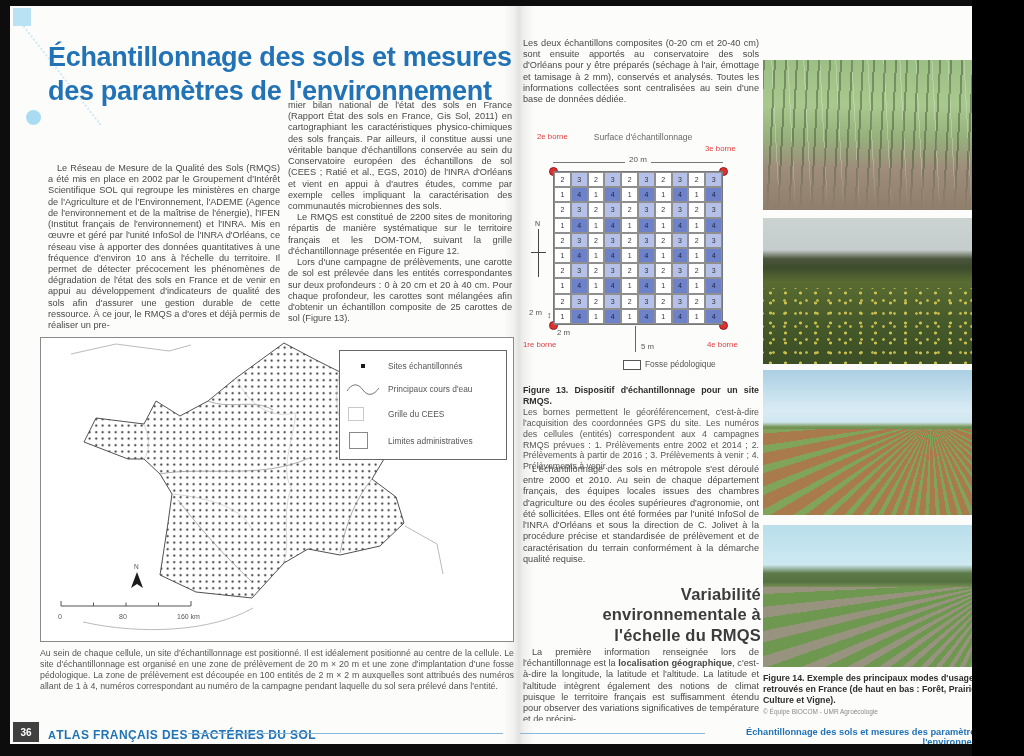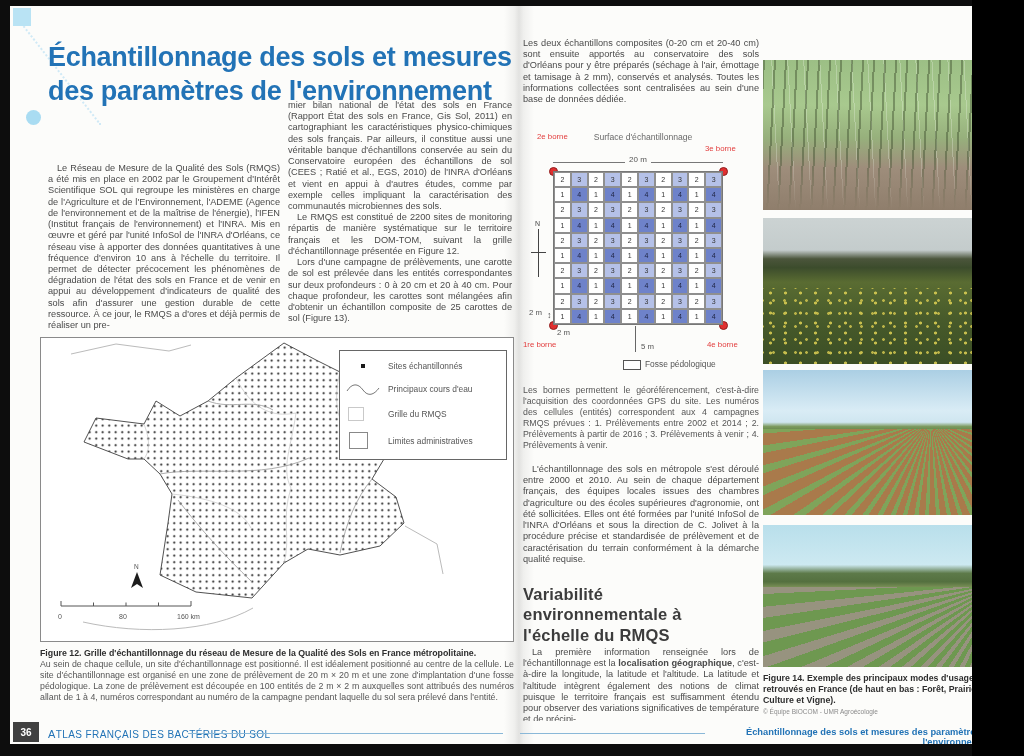--- a/index.html
+++ b/index.html
@@ -27,21 +27,21 @@
   .caption{font-size:8.8px;line-height:1.24;color:#555;text-align:justify;}
   .caption .cap-title{display:block;font-weight:bold;color:#2e2e2e;}
   .credit{font-size:6.5px;color:#8a8a8a;margin-top:2px;}
 
   
   .footer-line{border-top:1px solid #8ab8d8;height:0;}
   .pagenum{width:26px;height:20px;color:#fff;font-size:10px;font-weight:bold;
            display:flex;align-items:center;justify-content:center;}
   .pn-left{left:3px;top:716px;background:#404040;}
   .pn-right{left:986px;top:716px;background:#8fd0ec;}
-  .footer-left-text{left:38px;top:722px;font-size:10px;font-weight:normal;color:#2273b6;
+  .footer-left-text{left:38px;top:722px;font-size:12px;font-weight:bold;color:#2273b6;
                     text-transform:uppercase;letter-spacing:0.4px;}
   .footer-left-text::first-letter{font-size:11px;}
   .footer-right-text{left:700px;top:721px;width:284px;font-size:9.3px;font-weight:bold;color:#2273b6;text-align:right;}
 
   
   .mapbox{left:30px;top:331px;width:472px;height:303px;background:#fff;border:1px solid #8a8a8a;}
   .map-legend{position:absolute;right:6px;top:12px;width:168px;height:110px;background:#fff;
               border:1px solid #666;padding:4px 6px;box-sizing:border-box;
               display:flex;flex-direction:column;justify-content:space-around;}
   .leg-row{display:flex;align-items:center;gap:8px;}
@@ -172,33 +172,32 @@
             <svg width="34" height="13" viewBox="0 0 34 13">
                 <path d="M1,9 C6,1 12,1 17,8 S28,13 33,6" fill="none" stroke="#777" stroke-width="1"></path>
               </svg>
           </span>
           <span class="leg-label">Principaux cours d'eau</span>
         </div>
         <div class="leg-row">
           <span class="leg-icon">
               <span class="leg-sq-light"></span>
             </span>
-          <span class="leg-label">Grille du RMQS</span>
+          <span class="leg-label">Grille du CEES</span>
         </div>
         <div class="leg-row">
           <span class="leg-icon">
               <span class="leg-sq"></span>
             </span>
           <span class="leg-label">Limites administratives</span>
         </div>
       </div>
     </div>
 
     <div class="abs caption" style="left:30px;top:642px;width:474px;">
-      <span class="cap-title">Figure 12. Grille d'échantillonnage du réseau de Mesure de la Qualité des Sols en France métropolitaine.</span>
       <span>Au sein de chaque cellule, un site d'échantillonnage est positionné. Il est idéalement positionné au centre de la cellule. Le site d'échantillonnage est organisé en une zone de prélèvement de 20 m × 20 m et une zone d'implantation d'une fosse pédologique. La zone de prélèvement est découpée en 100 entités de 2 m × 2 m auxquelles sont attribués des numéros allant de 1 à 4, numéros correspondant au numéro de la campagne pendant laquelle du sol sera prélevé dans l'entité.</span>
     </div>
 
     <div class="abs pagenum pn-left">36</div>
     <span class="abs footer-left-text">Atlas français des bactéries du sol</span>
     <div class="abs footer-line" style="left:178px;top:727px;width:315px;"></div>
 
     <div class="abs body-text" style="left:513px;top:32px;width:236px;">
       <p>Les deux échantillons composites (0-20 cm et 20-40 cm) sont ensuite apportés au conservatoire des sols d'Orléans pour y être préparés (séchage à l'air, émottage et tamisage à 2 mm), conservés et analysés. Toutes les informations collectées sont centralisées au sein d'une base de données dédiée.</p>
     </div>
@@ -327,28 +326,29 @@
       <span class="sizelab" style="left:6px;top:176px;">2 m</span>
       <span class="arrow-v">↕</span>
       <span class="sizelab" style="left:34px;top:196px;">2 m</span>
       <div class="fiveline"></div>
       <span class="sizelab" style="left:118px;top:210px;">5 m</span>
       <span class="fosse-rect"></span>
       <span class="fosse-lab">Fosse pédologique</span>
     </div>
 
     <div class="abs caption" style="left:513px;top:379px;width:236px;">
+      <span class="cap-title">Figure 13. Dispositif d'échantillonnage pour un site RMQS.</span>
       <span>Les bornes permettent le géoréférencement, c'est-à-dire l'acquisition des coordonnées GPS du site. Les numéros des cellules (entités) correspondent aux 4 campagnes RMQS prévues : 1. Prélèvements entre 2002 et 2014 ; 2. Prélèvements à partir de 2016 ; 3. Prélèvements à venir ; 4. Prélèvements à venir.</span>
     </div>
 
     <div class="abs body-text" style="left:513px;top:458px;width:236px;">
       <p class="ind">L'échantillonnage des sols en métropole s'est déroulé entre 2000 et 2010. Au sein de chaque département français, des équipes locales issues des chambres d'agriculture ou des écoles supérieures d'agronomie, ont été sollicitées. Elles ont été formées par l'unité InfoSol de l'INRA d'Orléans et sous la direction de C. Jolivet à la procédure précise et standardisée de prélèvement et de caractérisation du terrain conformément à la démarche qualité requise.</p>
     </div>
 
-    <h2 class="abs section-heading" style="left:513px;top:564px;width:220px;">Variabilité environnementale à l'échelle du RMQS</h2>
+    <h2 class="abs section-heading" style="left:531px;top:564px;width:220px;text-align:right;">Variabilité environnementale à l'échelle du RMQS</h2>
 
     <div class="abs body-text" style="left:513px;top:641px;width:236px;height:74px;overflow:hidden;">
       <p class="ind"><span>La première information renseignée lors de l'échantillonnage est la </span><b>localisation géographique</b><span>, c'est-à-dire la longitude, la latitude et l'altitude. La latitude et l'altitude intègrent également des notions de climat puisque le territoire français est suffisamment étendu pour observer des variations significatives de température et de précipi-</span></p>
     </div>
 
     <div class="abs photo photo-foret">
       <div class="trunks"></div>
     </div>
     <div class="abs photo photo-prairie">
       <div class="flowers"></div>

